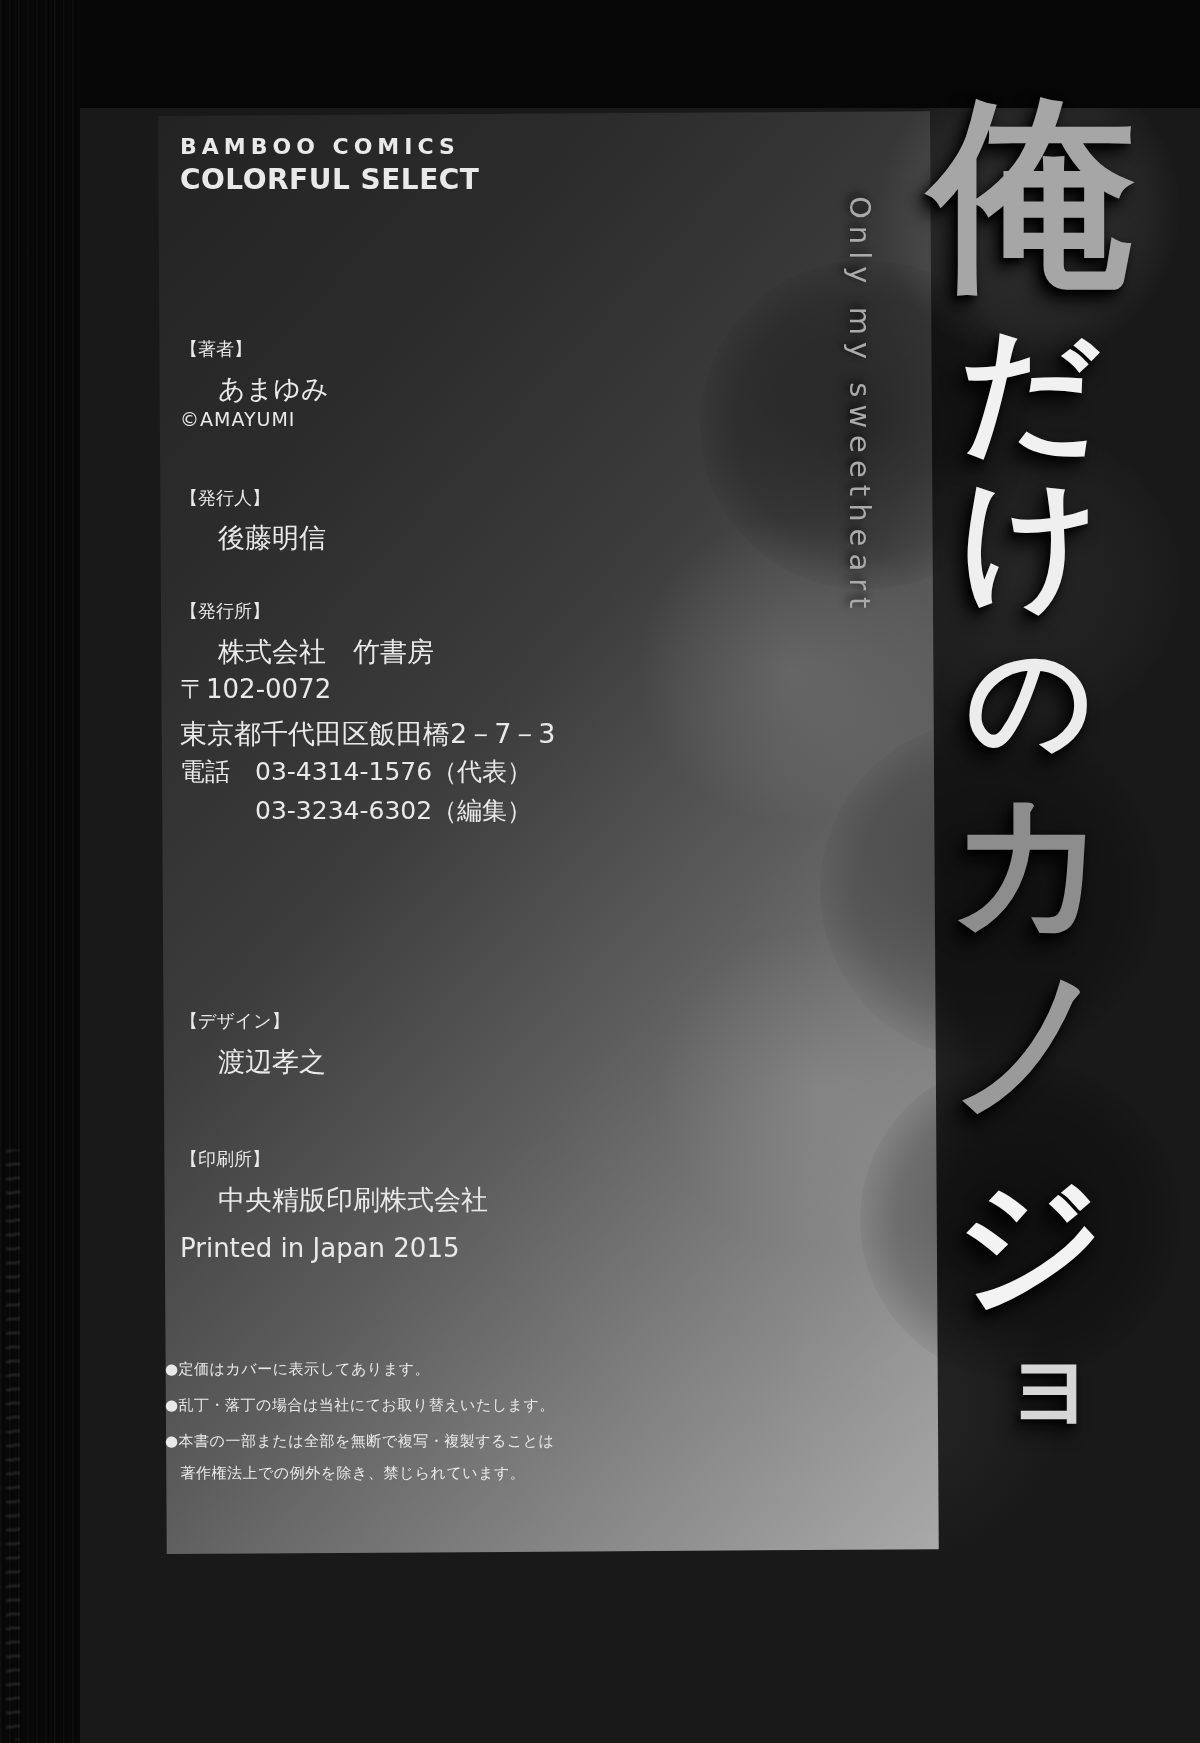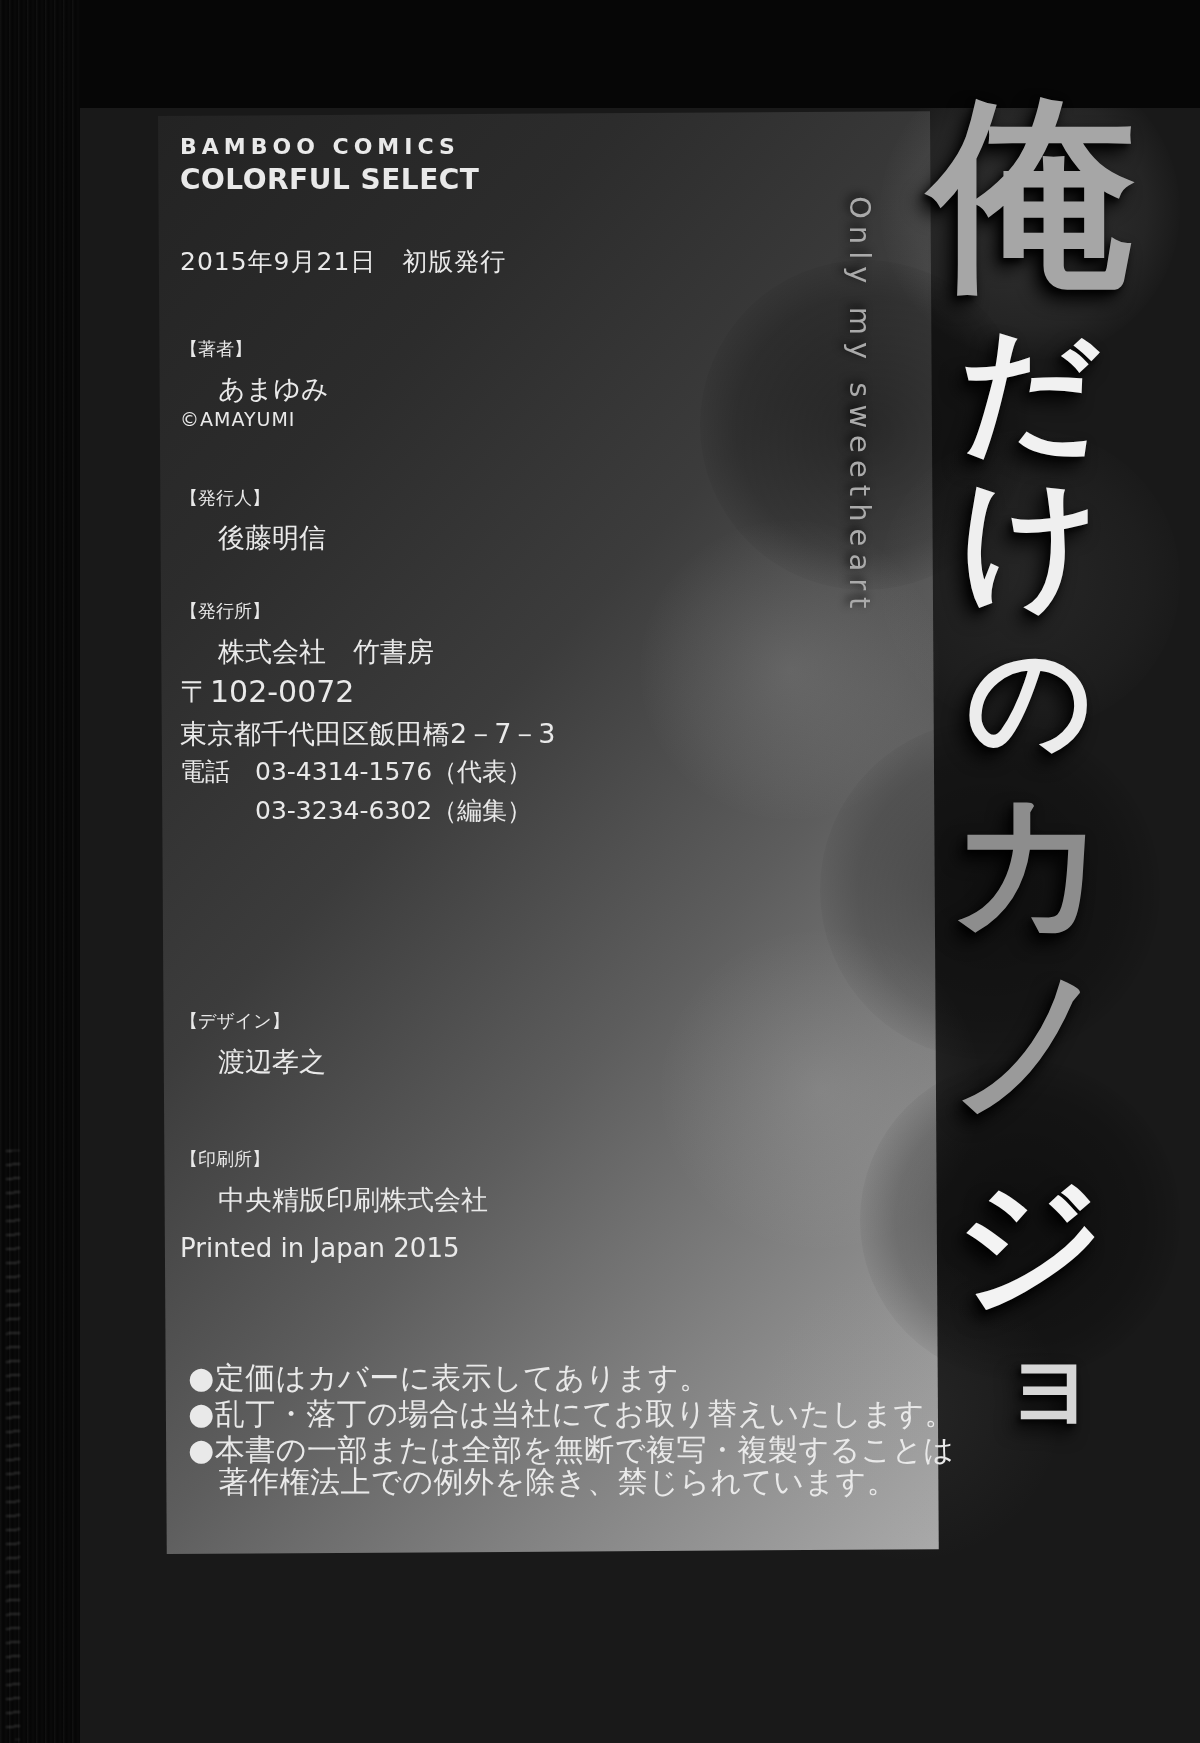--- a/index.html
+++ b/index.html
@@ -46,31 +46,31 @@
   .lbl{font-size:18px;}
   .val{font-size:27px;margin-left:38px;}
   .small{font-size:19px;letter-spacing:1px;}
   .author-lbl{left:180px;top:338px;}
   .author-name{left:180px;top:373px;}
   .author-c{left:180px;top:408px;}
   .pubp-lbl{left:180px;top:487px;}
   .pubp-name{left:180px;top:522px;}
   .pubs-lbl{left:180px;top:600px;}
   .pubs-name{left:180px;top:636px;}
-  .postal{left:180px;top:674px;font-size:30px;}
+  .postal{left:180px;top:674px;font-size:26px;}
   .addr{left:180px;top:718px;font-size:27px;}
   .phone1{left:180px;top:757px;font-size:25px;}
   .phone2{left:255px;top:796px;font-size:25px;}
   .web{left:180px;top:835px;font-size:25px;}
   .des-lbl{left:180px;top:1010px;}
   .des-name{left:180px;top:1046px;}
   .prt-lbl{left:180px;top:1148px;}
   .prt-name{left:180px;top:1184px;}
   .printed{left:180px;top:1233px;font-size:26px;text-align:right;}
-  .notice{font-size:30px;letter-spacing:0.5px;margin-left:23px;}
+  .notice{font-size:15px;letter-spacing:0.5px;}
   .n0{left:165px;top:1360px;}
   .n1{left:165px;top:1396px;}
   .n2{left:165px;top:1432px;}
   .n3{left:165px;top:1464px;}
 
   
   .tchar{
     position:absolute;left:930px;width:200px;text-align:center;z-index:6;
     line-height:1;font-weight:700;
     text-shadow:-8px 10px 18px rgba(0,0,0,0.95), -3px 4px 6px rgba(0,0,0,0.8);
@@ -106,21 +106,20 @@
   <div class="bokeh b6"></div>
   <div class="bokeh b7"></div>
   <div class="bokeh b8"></div>
 
   <div class="scan-top"></div>
   <div class="scan-left"></div>
   <div class="scan-left-streak"></div>
 
   <div class="line imprint1">BAMBOO COMICS</div>
   <div class="line imprint2">COLORFUL SELECT</div>
-  <div class="line date">2015年9月21日　初版発行</div>
 
   <div class="line lbl author-lbl">【著者】</div>
   <div class="line val author-name">あまゆみ</div>
   <div class="line small author-c">©AMAYUMI</div>
 
   <div class="line lbl pubp-lbl">【発行人】</div>
   <div class="line val pubp-name">後藤明信</div>
 
   <div class="line lbl pubs-lbl">【発行所】</div>
   <div class="line val pubs-name">株式会社　竹書房</div>

